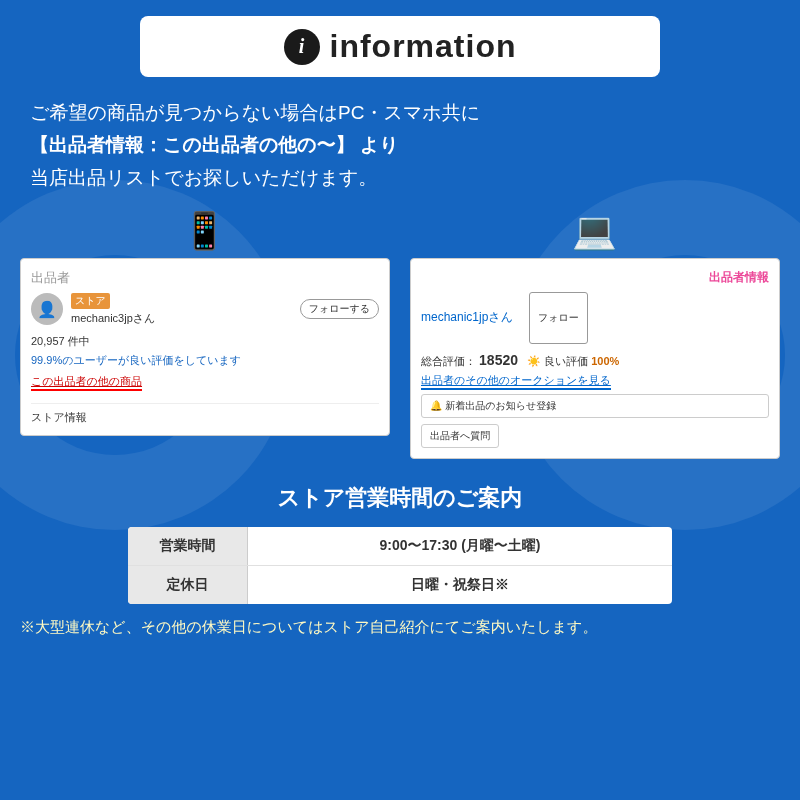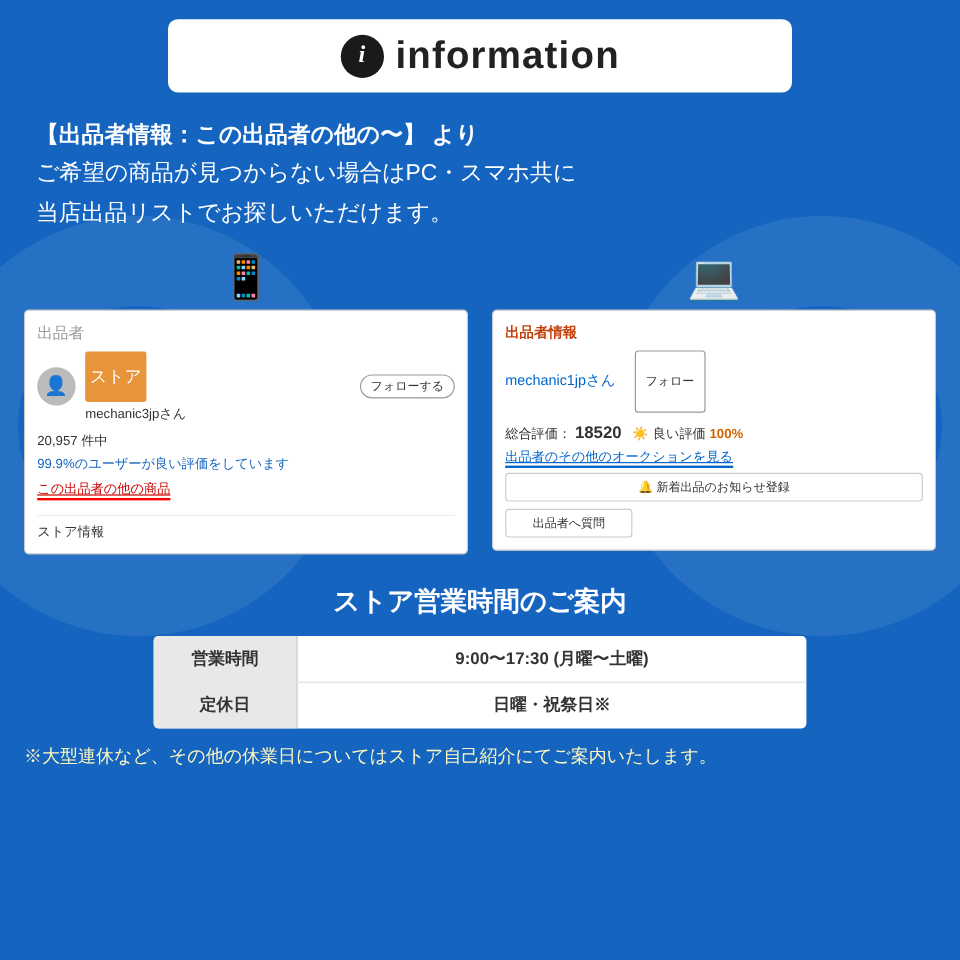--- a/index.html
+++ b/index.html
@@ -151,22 +151,22 @@
       background: #bbb;
       display: flex;
       align-items: center;
       justify-content: center;
       font-size: 16px;
     }
 
     .store-badge {
       background: #e8943a;
       color: white;
-      font-size: 14px;
-      padding: 12px 4px;
+      font-size: 10px;
+      padding: 1px 4px;
       border-radius: 2px;
       margin-bottom: 2px;
       display: inline-block;
     }
 
     .seller-name {
       font-size: 11px;
       color: #333;
     }
 
@@ -208,22 +208,23 @@
 
     .store-info-text {
       font-size: 11px;
       color: #333;
     }
 
     
     .seller-info-title {
       font-size: 12px;
       font-weight: bold;
-      color: #c2410c;
-      margin-bottom: 6px;
+      color: #ec4899;
+      margin-bottom: 6px;
+      text-align: right;
     }
 
     .seller-name-blue {
       color: #0066cc;
       font-size: 12px;
     }
 
     .follow-btn-right {
       border: 1px solid #999;
       border-radius: 3px;
@@ -269,27 +270,27 @@
     .notify-btn {
       border: 1px solid #ccc;
       border-radius: 3px;
       padding: 4px 8px;
       font-size: 10px;
       color: #333;
       background: white;
       display: block;
       margin-bottom: 6px;
       width: 100%;
-      text-align: center;
+      text-align: left;
     }
 
     .question-btn {
       border: 1px solid #ccc;
       border-radius: 3px;
-      padding: 4px 22px;
+      padding: 4px 8px;
       font-size: 10px;
       color: #333;
       background: white;
       display: inline-block;
     }
 
     
     .store-hours-section {
       text-align: center;
     }
@@ -357,24 +358,24 @@
 <div class="main-container">
 
   <div class="info-header">
     <div class="info-icon">
       <span>i</span>
     </div>
     <span class="info-title">information</span>
   </div>
 
   <div class="description">
+    <div>ご希望の商品が見つからない場合はPC・スマホ共に</div>
     <div>
       <span class="bracket">【出品者情報：この出品者の他の〜】 より</span>
     </div>
-    <div>ご希望の商品が見つからない場合はPC・スマホ共に</div>
     <div>当店出品リストでお探しいただけます。</div>
   </div>
 
   <div class="screenshots-area">
 
     <div class="screenshot-col">
       <div class="device-icon">📱</div>
       <div class="mock-screenshot">
         <div class="section-label">出品者</div>
         <div class="seller-row">

